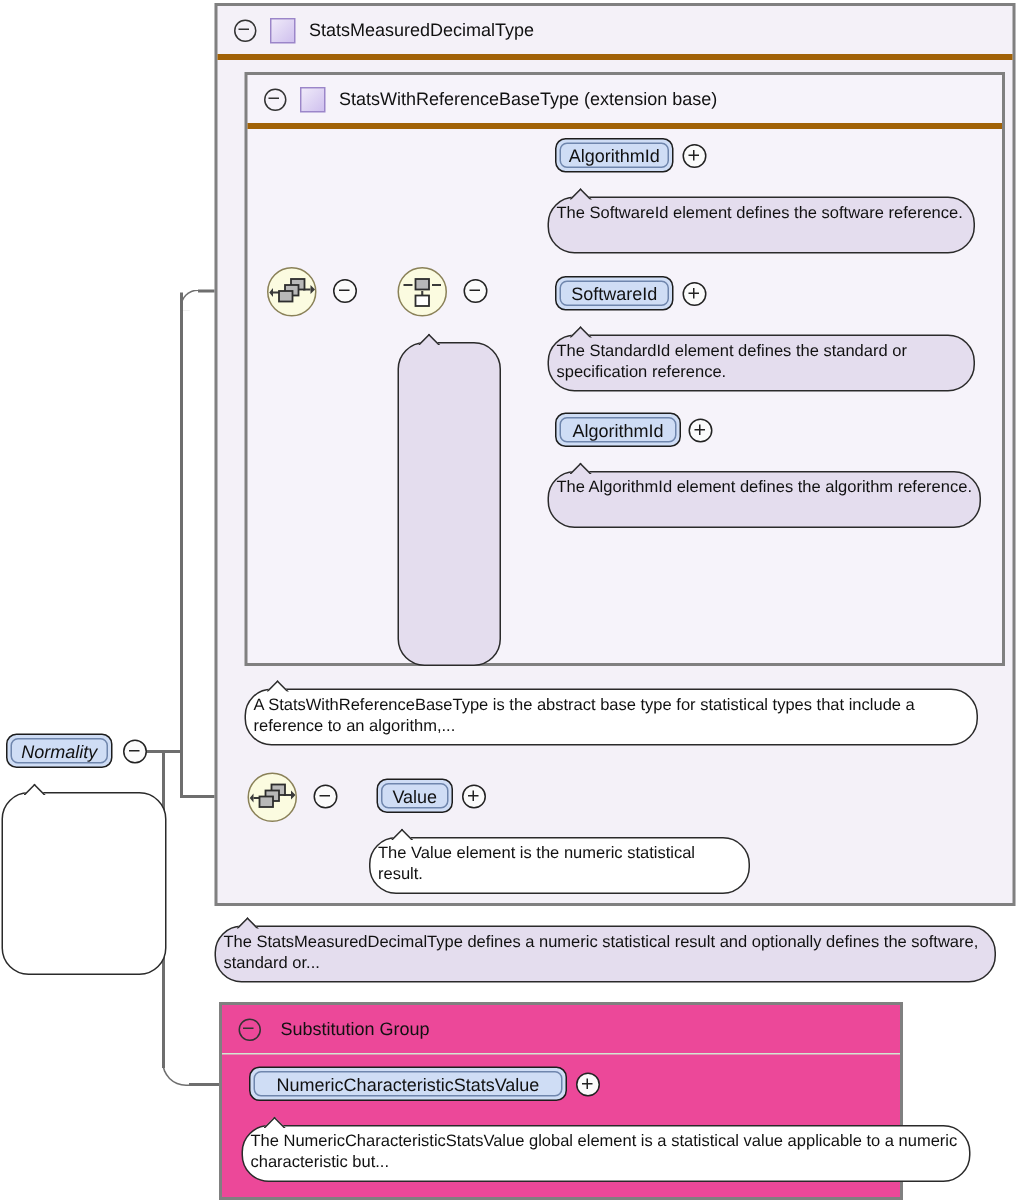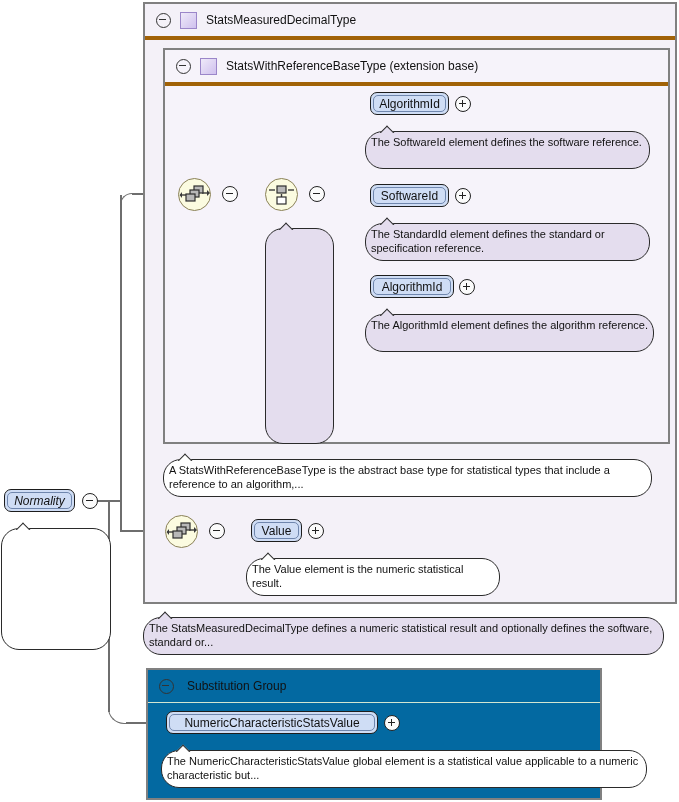--- a/index.html
+++ b/index.html
@@ -32,21 +32,21 @@
   .minus-circ{
     width:13px;height:13px;flex:0 0 13px;border:1px solid #333;border-radius:50%;
     position:relative;background:transparent;
   }
   .minus-circ::before{
     content:"";position:absolute;left:2px;top:5px;width:7px;height:1px;background:#333;
   }
 
   
   .typebox.green{
-    background:#0369a1;border:2px solid #808080;
+    background:#ec4899;border:2px solid #808080;
   }
   .typebox.green .tb-head{border-bottom:1px solid #d3e6d1;}
 
   
   .elem{
     position:absolute;box-sizing:border-box;
     height:23px;
     border:1.6px solid #1d1d1d;
     border-radius:7px;
     background:#cfddf5;

